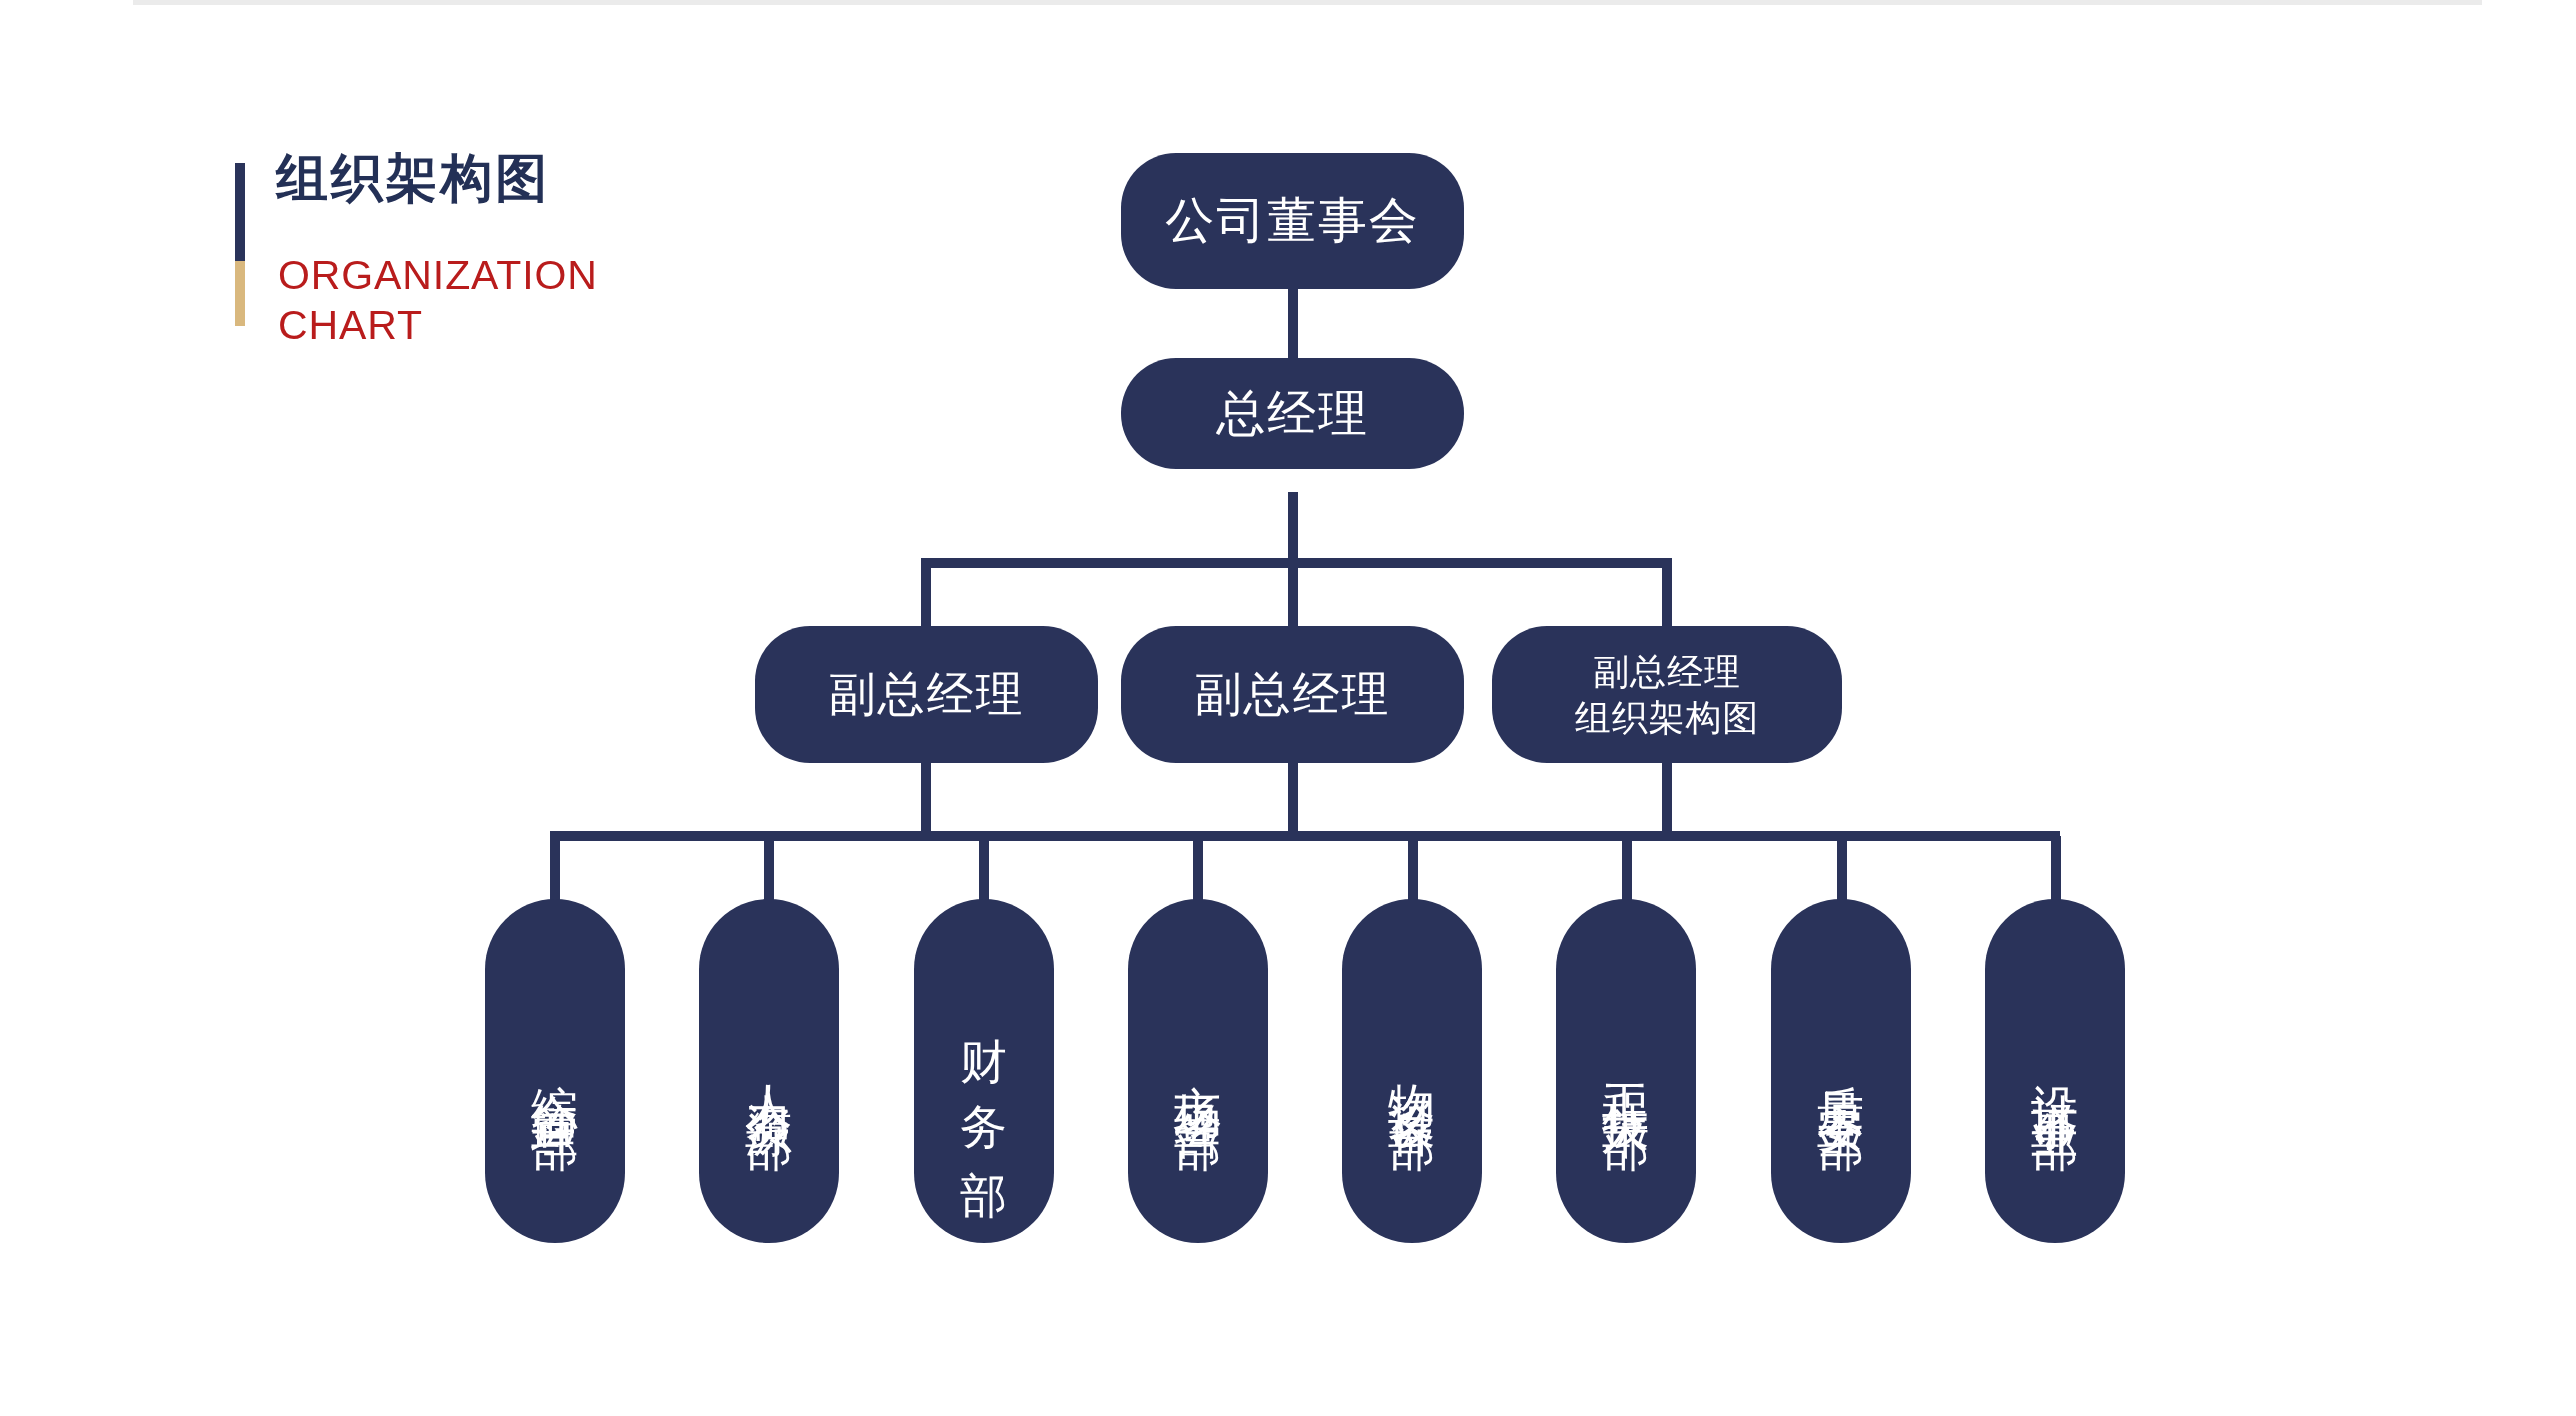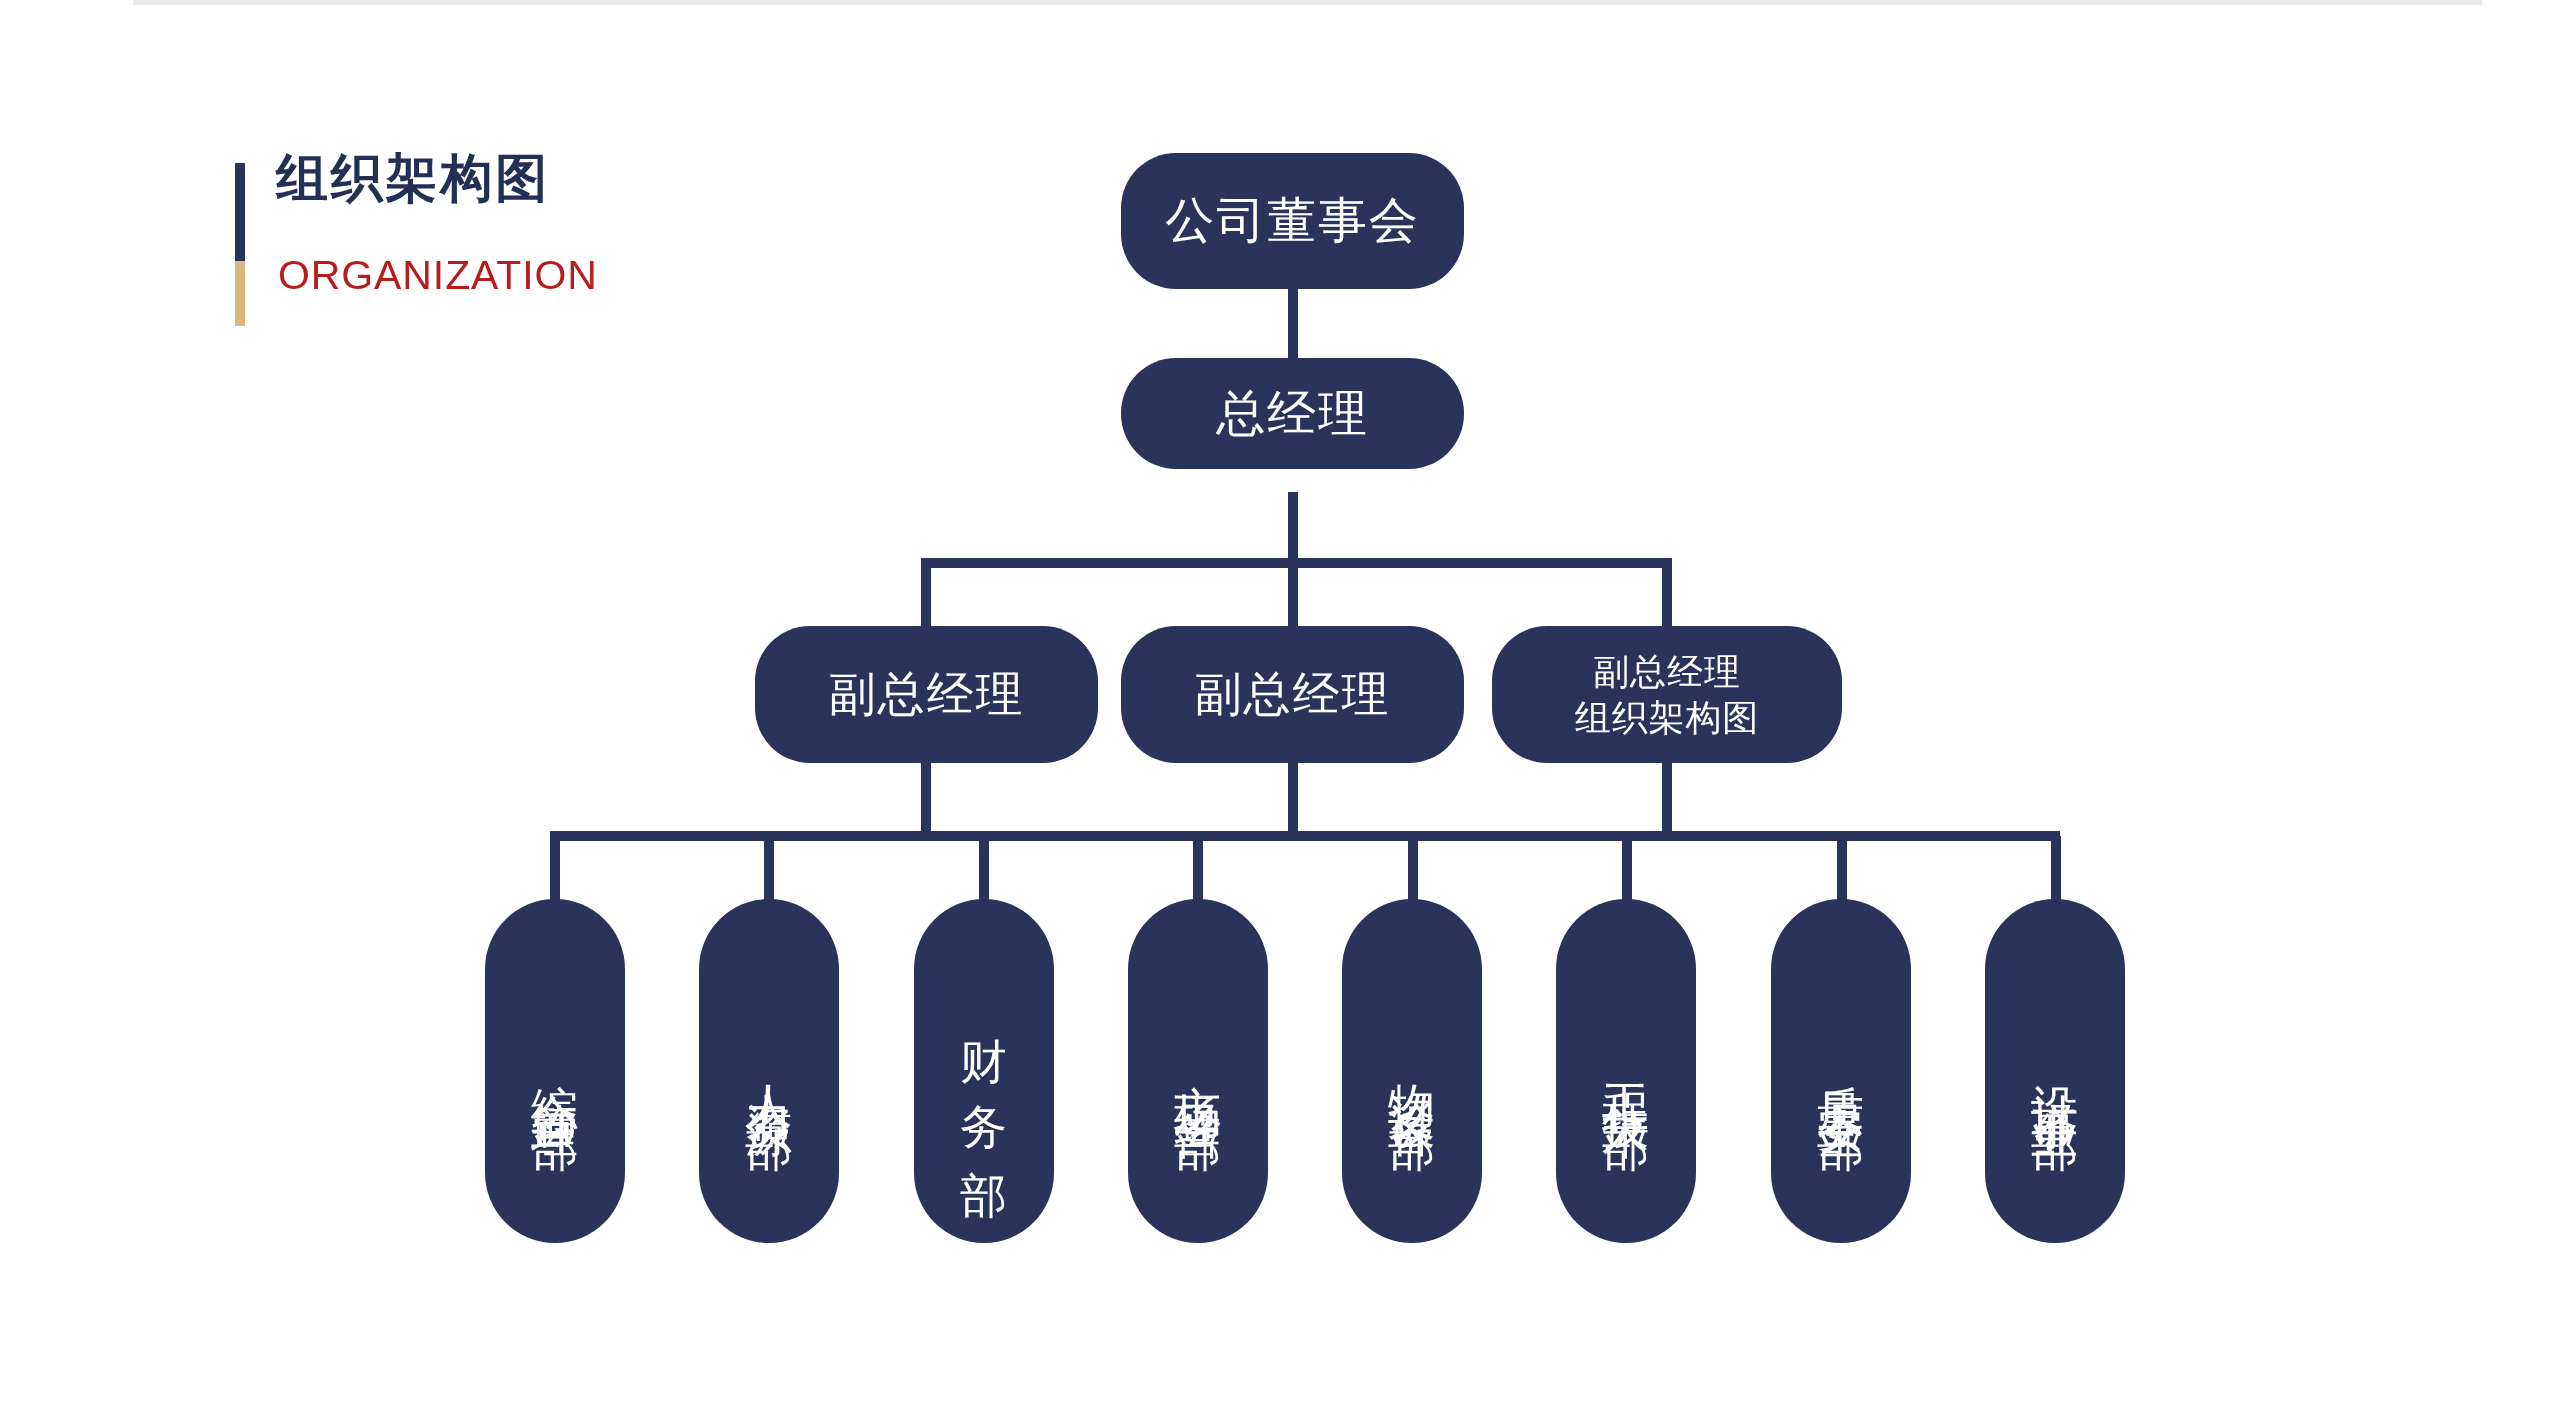--- a/index.html
+++ b/index.html
@@ -87,20 +87,21 @@
 
   <div class="top-strip"></div>
 
   <div class="accent-bar">
     <div class="seg-navy"></div>
     <div class="seg-gold"></div>
   </div>
   <div class="page-title">组织架构图</div>
   <div class="page-subtitle">
     <div>ORGANIZATION</div>
+    <div>CHART</div>
   </div>
 
   <div class="line" style="left:1288px; top:284px; width:9.5px; height:80px;"></div>
 
   <div class="line" style="left:1288px; top:492px; width:9.5px; height:71px;"></div>
   <div class="line" style="left:921px; top:558px; width:751px; height:9.5px;"></div>
   <div class="line" style="left:921px; top:562px; width:9.5px; height:69px;"></div>
   <div class="line" style="left:1288px; top:562px; width:9.5px; height:69px;"></div>
   <div class="line" style="left:1662px; top:562px; width:9.5px; height:69px;"></div>
 

